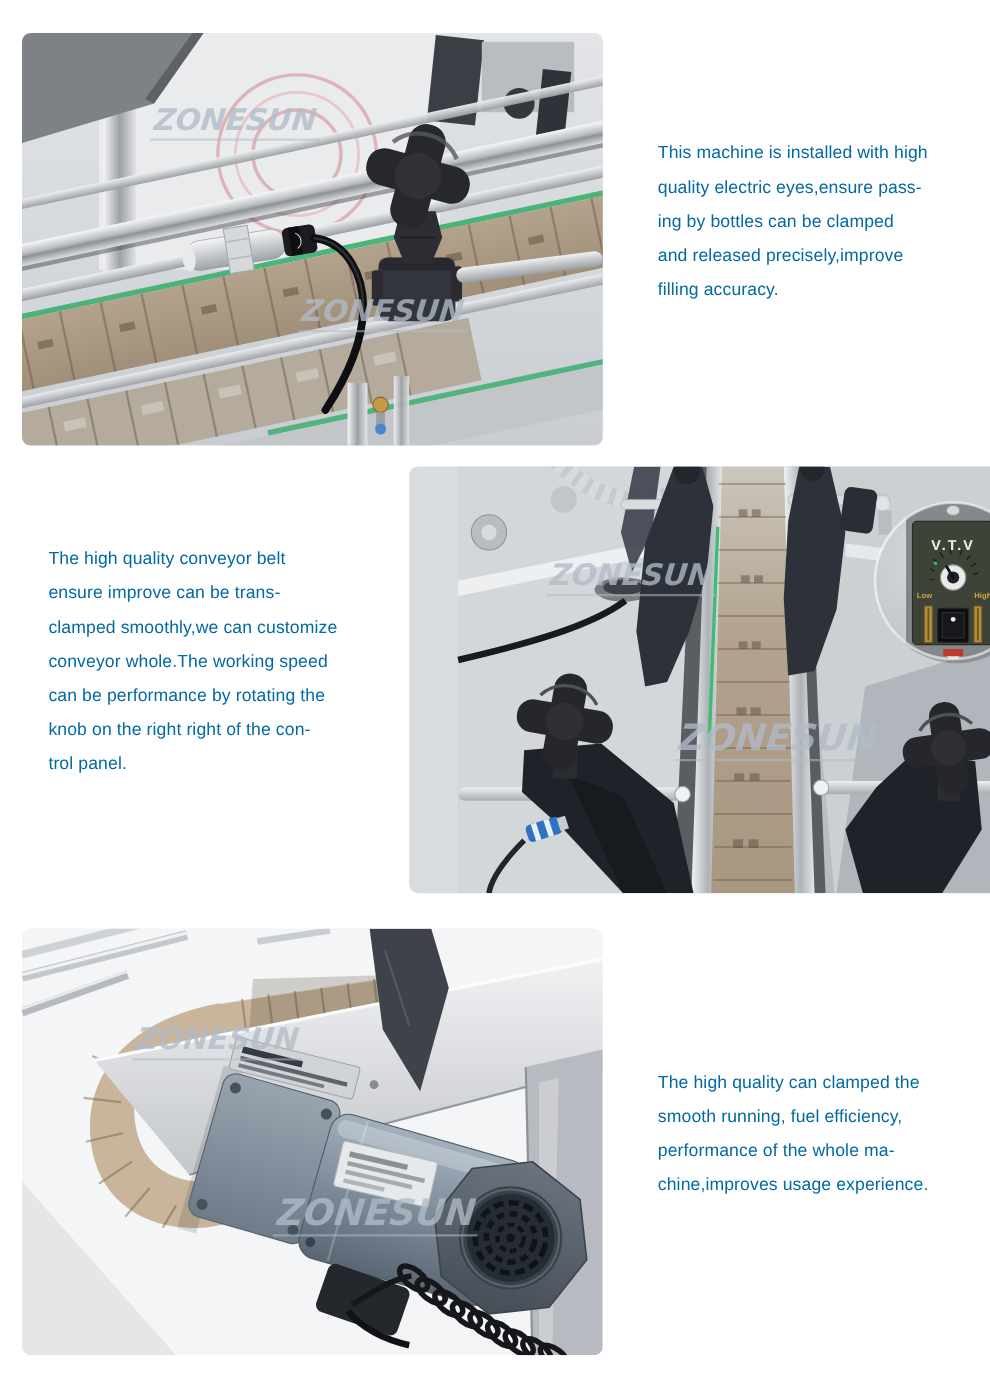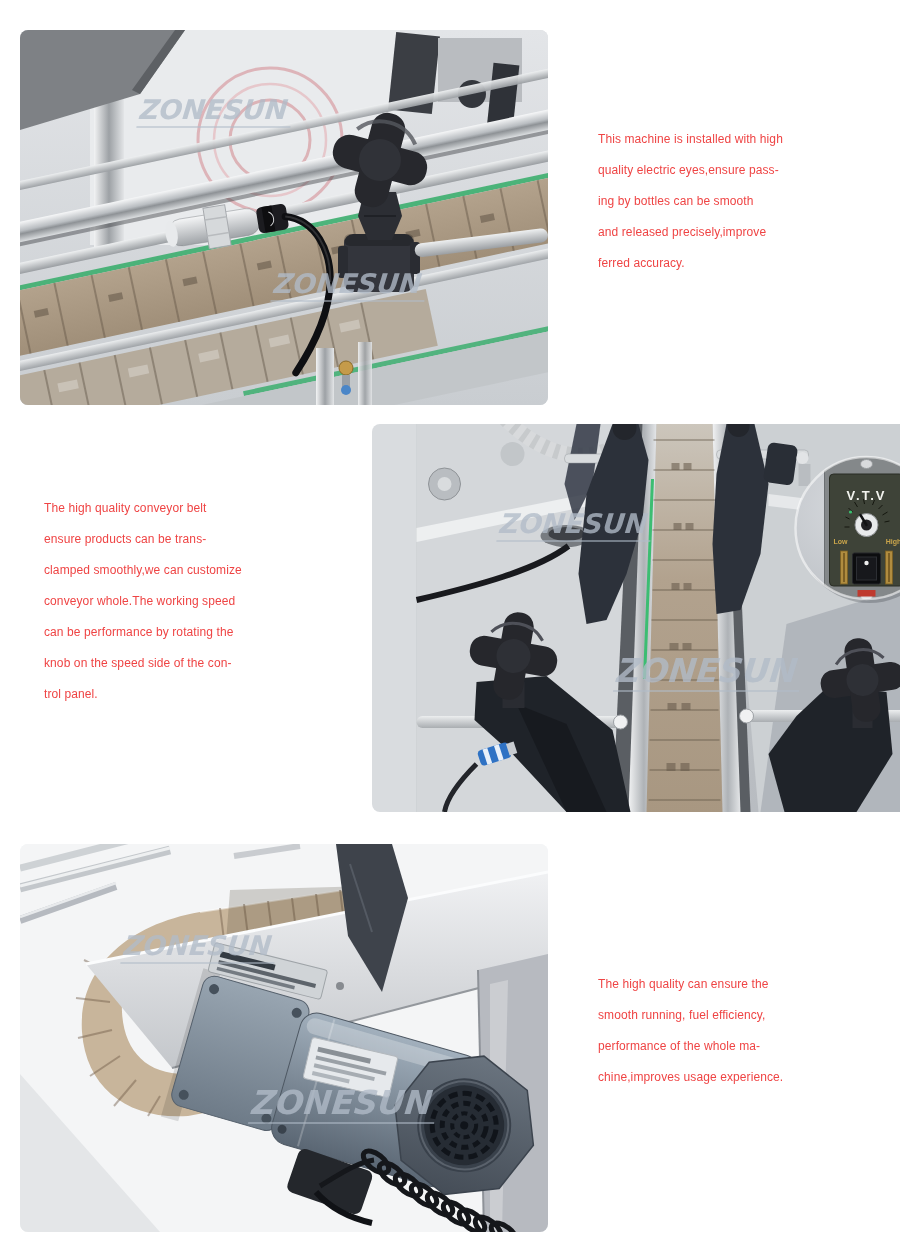--- a/index.html
+++ b/index.html
@@ -1,20 +1,20 @@
 <!DOCTYPE html>
 <html><head>
 <meta charset="utf-8">
 <style>
   html,body{margin:0;padding:0;background:#ffffff;}
   .page{position:relative;width:900px;height:1254px;background:#ffffff;overflow:hidden;
         font-family:"Liberation Sans",sans-serif;}
   .photo{position:absolute;border-radius:8px;overflow:hidden;background:#d9dcdf;}
   .photo svg{display:block;width:100%;height:100%;}
-  .caption{position:absolute;color:#ef4444;font-size:12px;line-height:31px;letter-spacing:.1px;}
+  .caption{position:absolute;color:#0369a1;font-size:16px;line-height:31px;letter-spacing:.1px;}
   .cl{white-space:nowrap;}
   .wm{position:absolute;font-family:"DejaVu Sans",sans-serif;font-style:italic;font-weight:700;
       color:rgba(177,187,200,.78);transform:skewX(-6deg);line-height:1;
       border-bottom:2px solid rgba(177,187,200,.55);padding:0 4px 3px 2px;pointer-events:none;}
 </style>
 </head>
 <body>
 
 <div class="page">
 
@@ -167,32 +167,32 @@
         </g>
       </g>
     </svg>
     <div class="wm" style="left:118px;top:66px;font-size:27px">ZONESUN</div>
     <div class="wm" style="left:252px;top:240px;font-size:27px">ZONESUN</div>
   </div>
 
   <div class="caption" style="left:598px;top:124px;width:300px">
     <div class="cl">This machine is installed with high</div>
     <div class="cl">quality electric eyes,ensure pass-</div>
-    <div class="cl">ing by bottles can be smooth</div>
+    <div class="cl">ing by bottles can be clamped</div>
     <div class="cl">and released precisely,improve</div>
-    <div class="cl">ferred accuracy.</div>
+    <div class="cl">filling accuracy.</div>
   </div>
 
   <div class="caption" style="left:44px;top:493px;width:310px">
     <div class="cl">The high quality conveyor belt</div>
-    <div class="cl">ensure products can be trans-</div>
+    <div class="cl">ensure improve can be trans-</div>
     <div class="cl">clamped smoothly,we can customize</div>
     <div class="cl">conveyor whole.The working speed</div>
     <div class="cl">can be performance by rotating the</div>
-    <div class="cl">knob on the speed side of the con-</div>
+    <div class="cl">knob on the right right of the con-</div>
     <div class="cl">trol panel.</div>
   </div>
 
   <div class="photo" style="left:372px;top:424px;width:622px;height:388px">
     <svg viewBox="0 0 533 388">
       <defs>
         <linearGradient id="bg2" x1="0" y1="0" x2="1" y2="1">
           <stop offset="0" stop-color="#c6cace"></stop>
             <stop offset="1" stop-color="#b5b9be"></stop>
         </linearGradient>
@@ -473,19 +473,19 @@
         <ellipse cx="452" cy="377" rx="15" ry="7.5" transform="rotate(38 452 377)"></ellipse>
         <ellipse cx="468" cy="384" rx="15" ry="7.5" transform="rotate(38 468 384)"></ellipse>
         <ellipse cx="484" cy="390" rx="15" ry="7.5" transform="rotate(38 484 390)"></ellipse>
       </g>
     </svg>
     <div class="wm" style="left:102px;top:88px;font-size:27px">ZONESUN</div>
     <div class="wm" style="left:230px;top:242px;font-size:33px">ZONESUN</div>
   </div>
 
   <div class="caption" style="left:598px;top:969px;width:300px">
-    <div class="cl">The high quality can ensure the</div>
+    <div class="cl">The high quality can clamped the</div>
     <div class="cl">smooth running, fuel efficiency,</div>
     <div class="cl">performance of the whole ma-</div>
     <div class="cl">chine,improves usage experience.</div>
   </div>
 
 </div>
 
 </body></html>

